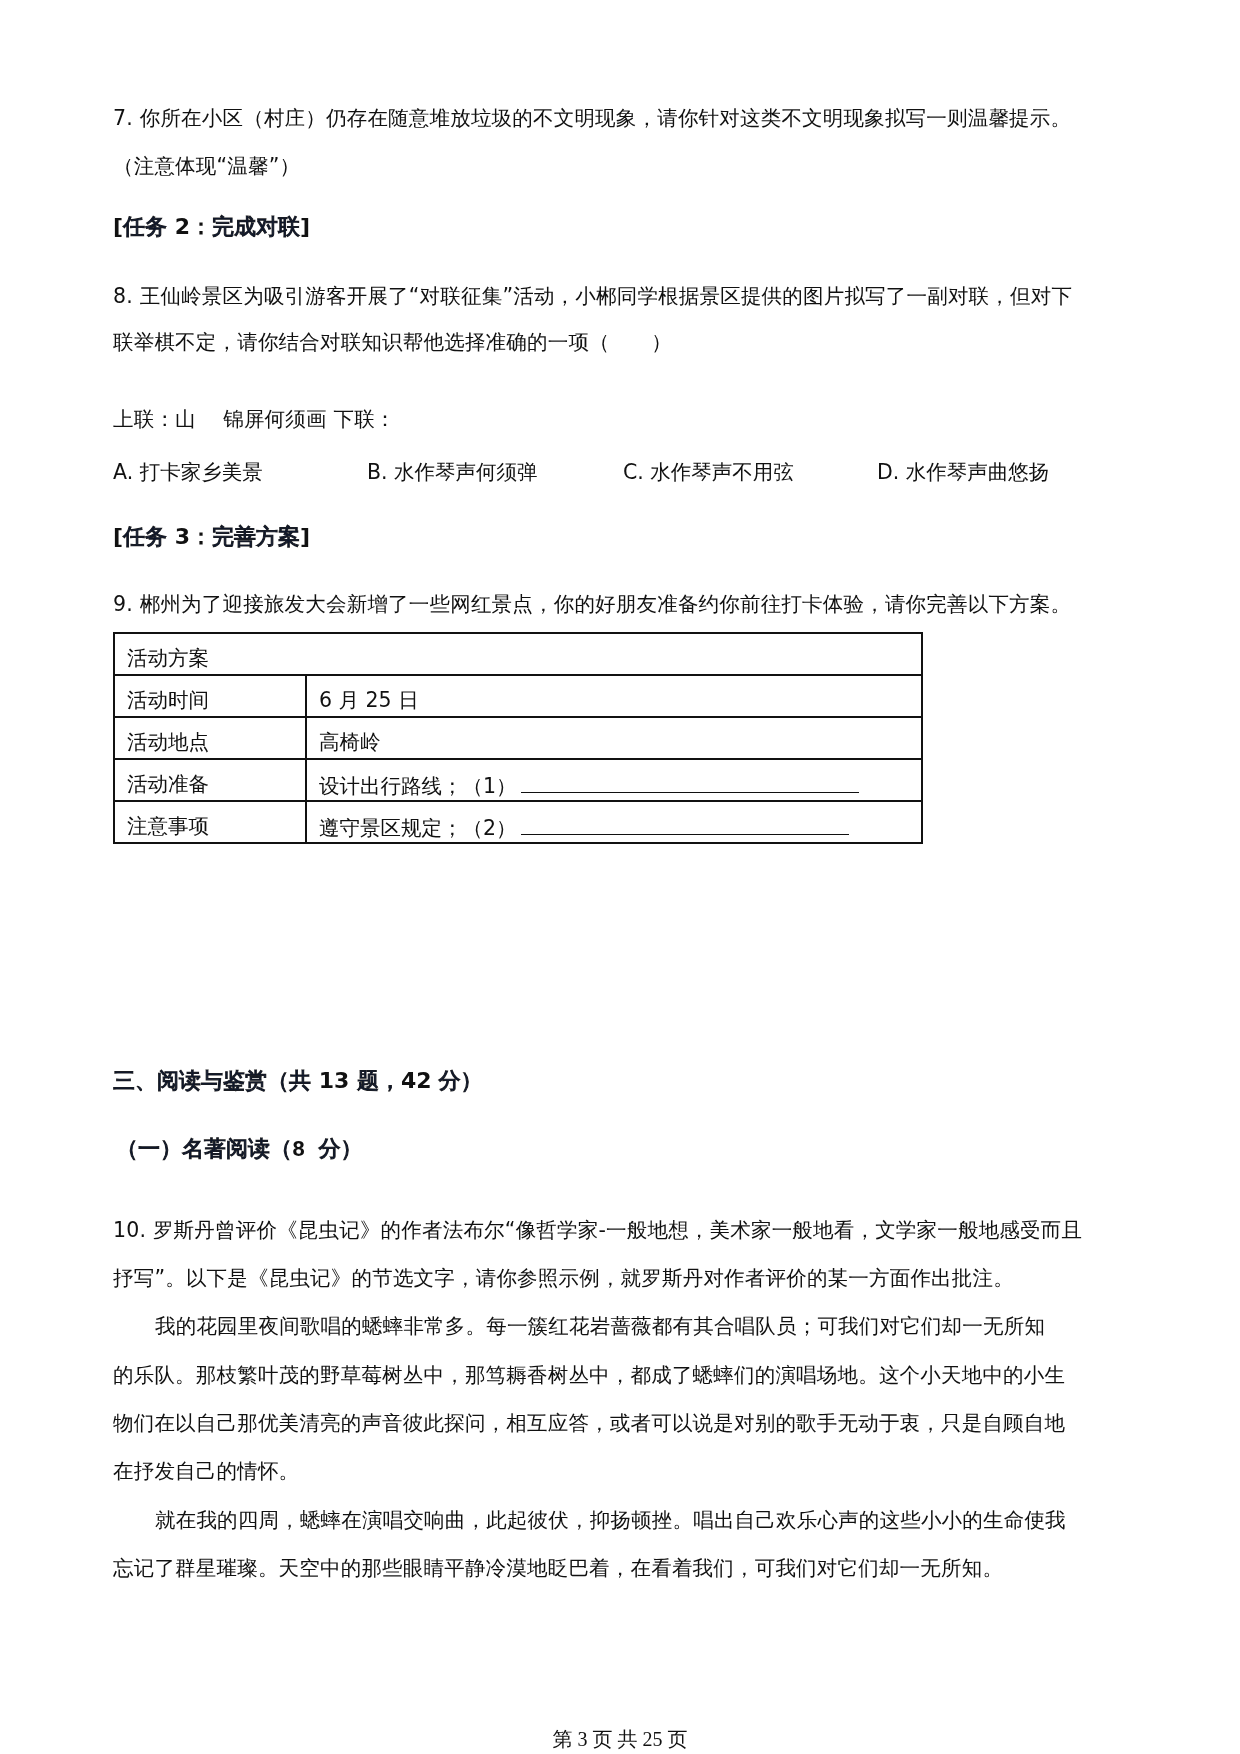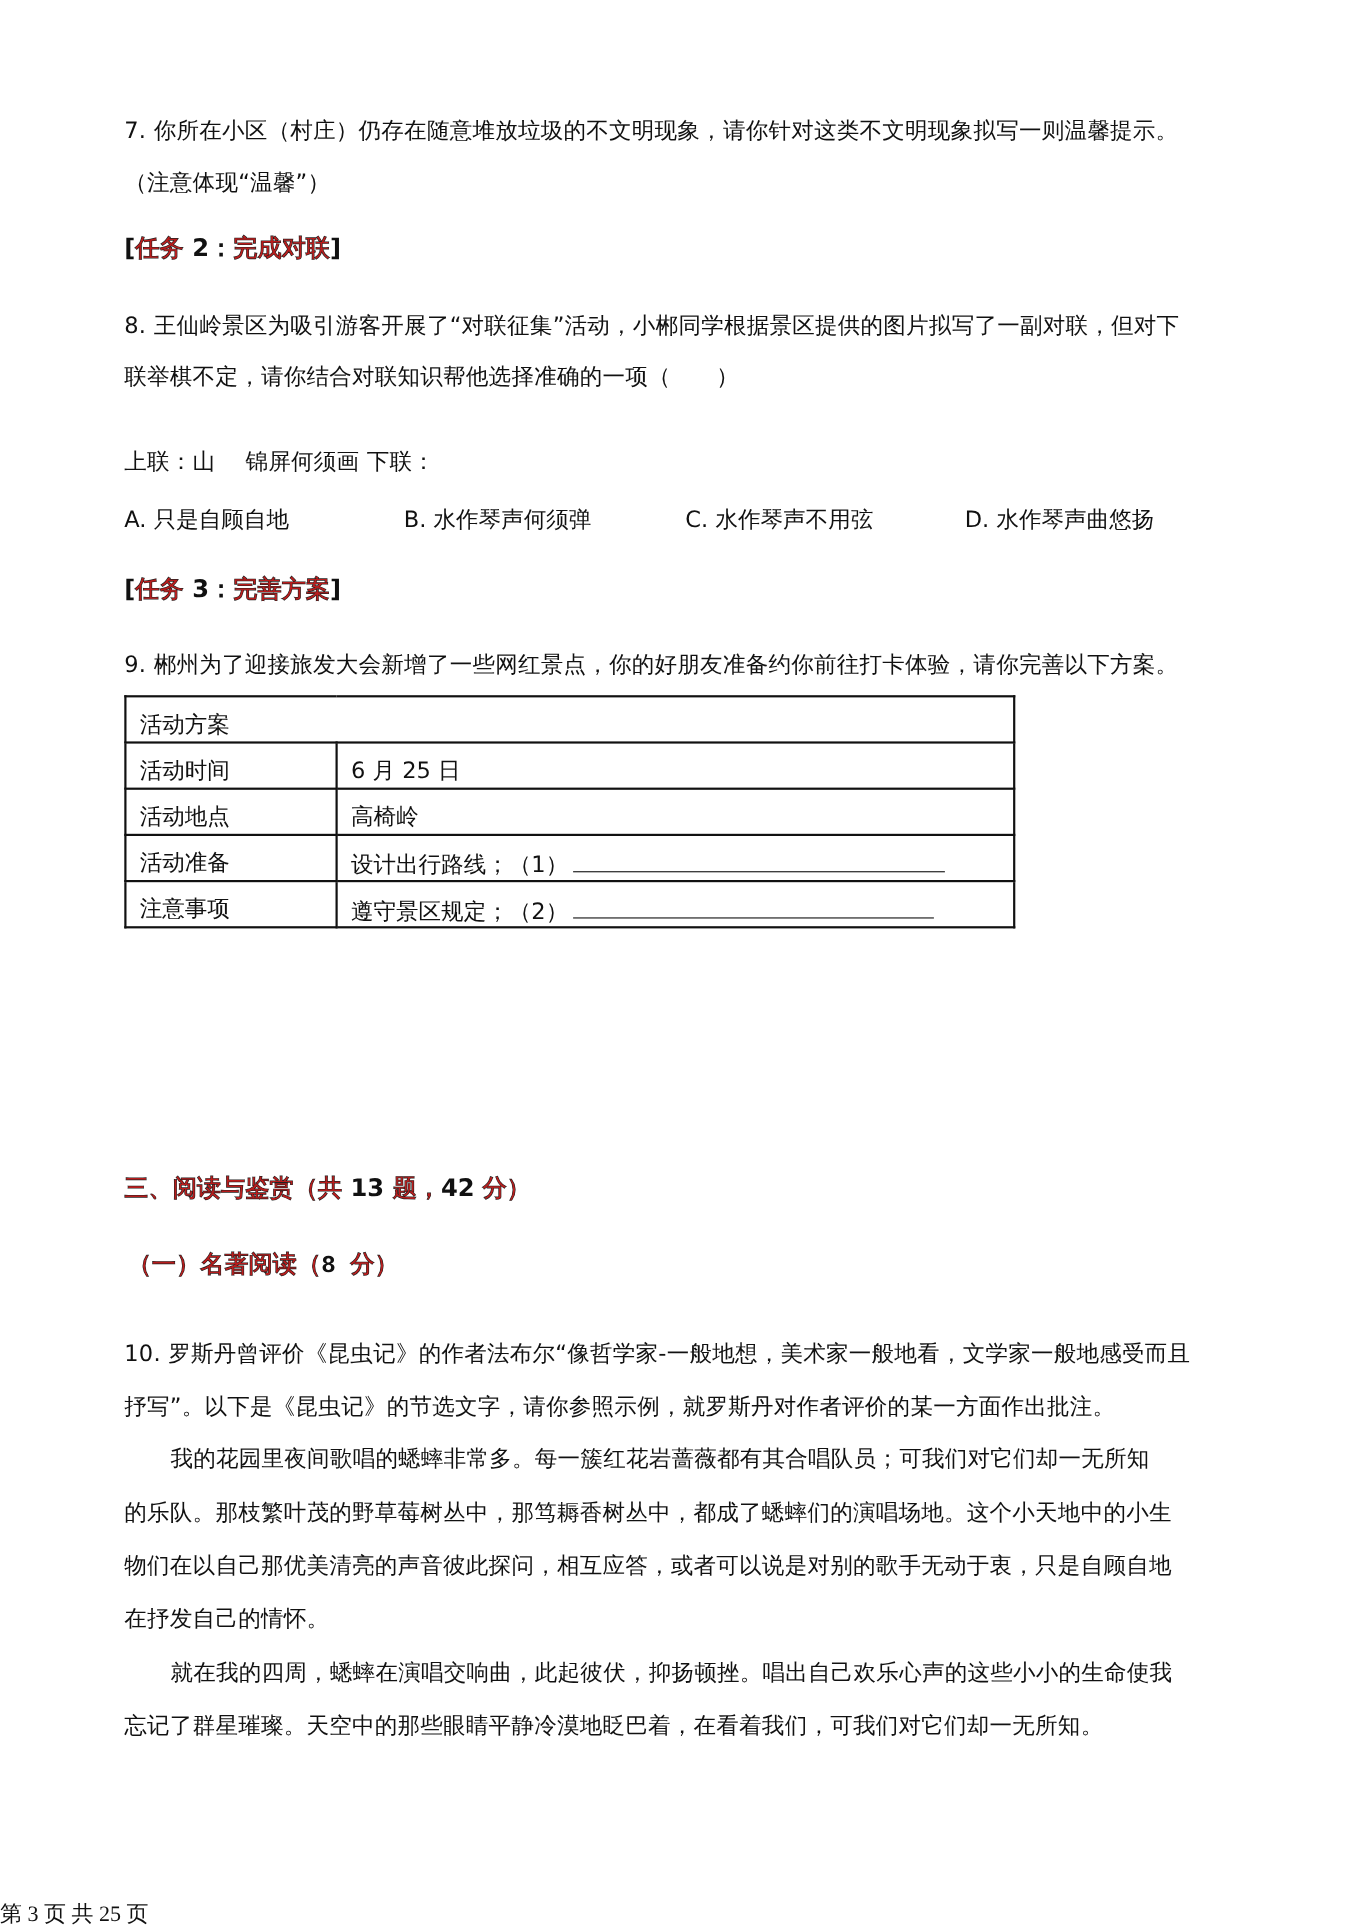--- a/index.html
+++ b/index.html
@@ -11,61 +11,61 @@
   .line {
     position: absolute; left: 113px; font-size: 20.5px; line-height: 28px;
     white-space: nowrap; letter-spacing: 0.2px;
   }
   .heading {
     position: absolute; left: 113px; font-size: 22px; line-height: 30px;
     font-weight: bold; white-space: nowrap; color: #111;
   }
   .heading .hollow {
     font-weight: normal;
-    color: #b91c1c;
+    color: #0f172a;
     -webkit-text-stroke: 1.1px #222222;
     paint-order: stroke fill;
   }
   .indent { padding-left: 42px; }
   .options { position: absolute; left: 113px; top: 458px; font-size: 20.5px; line-height: 28px; white-space: nowrap; width: 1020px; }
   .options span.opt { position: absolute; top: 0; }
 
   table.plan {
     position: absolute; left: 113px; top: 632px; width: 810px;
     border-collapse: collapse; font-size: 20.5px;
   }
   table.plan td {
     border: 2px solid #111; height: 42px; padding: 0 12px; vertical-align: top;
     padding-top: 10px; box-sizing: border-box; white-space: nowrap;
   }
   table.plan td.label { width: 192px; }
   .blank {
     display: inline-block; border-bottom: 1.5px solid #111; height: 22px; vertical-align: baseline; margin-left: 4px;
   }
   .footer {
-    position: absolute; top: 1726px; left: 0; width: 1240px; text-align: left;
+    position: absolute; top: 1726px; left: 0; width: 1240px; text-align: center;
     font-family: "Liberation Serif", "DejaVu Serif", serif; font-size: 20px;
   }
 </style>
 </head>
 <body>
 
 <div class="line" style="top:104px;">7. 你所在小区（村庄）仍存在随意堆放垃圾的不文明现象，请你针对这类不文明现象拟写一则温馨提示。</div>
 <div class="line" style="top:152px;">（注意体现“温馨”）</div>
 
 <div class="heading" style="top:212px;">
   <span>[</span><span class="hollow">任务</span> <span>2</span><span>：</span><span class="hollow">完成对联</span><span>]</span>
 </div>
 
 <div class="line" style="top:282px;">8. 王仙岭景区为吸引游客开展了“对联征集”活动，小郴同学根据景区提供的图片拟写了一副对联，但对下</div>
 <div class="line" style="top:328px;">联举棋不定，请你结合对联知识帮他选择准确的一项（　　）</div>
 <div class="line" style="top:393px;margin-top:12px;">上联：山　 锦屏何须画   下联：</div>
 
 <div class="options">
-  <span class="opt" style="left:0px;">A. 只是自顾自地</span>
+  <span class="opt" style="left:0px;">A. 打卡家乡美景</span>
   <span class="opt" style="left:254px;text-align:right;">B. 水作琴声何须弹</span>
   <span class="opt" style="left:510px;">C. 水作琴声不用弦</span>
   <span class="opt" style="left:764px;">D. 水作琴声曲悠扬</span>
 </div>
 
 <div class="heading" style="top:522px;">
   <span>[</span><span class="hollow">任务</span> <span>3</span><span>：</span><span class="hollow">完善方案</span><span>]</span>
 </div>
 
 <div class="line" style="top:590px;">9. 郴州为了迎接旅发大会新增了一些网红景点，你的好朋友准备约你前往打卡体验，请你完善以下方案。</div>

